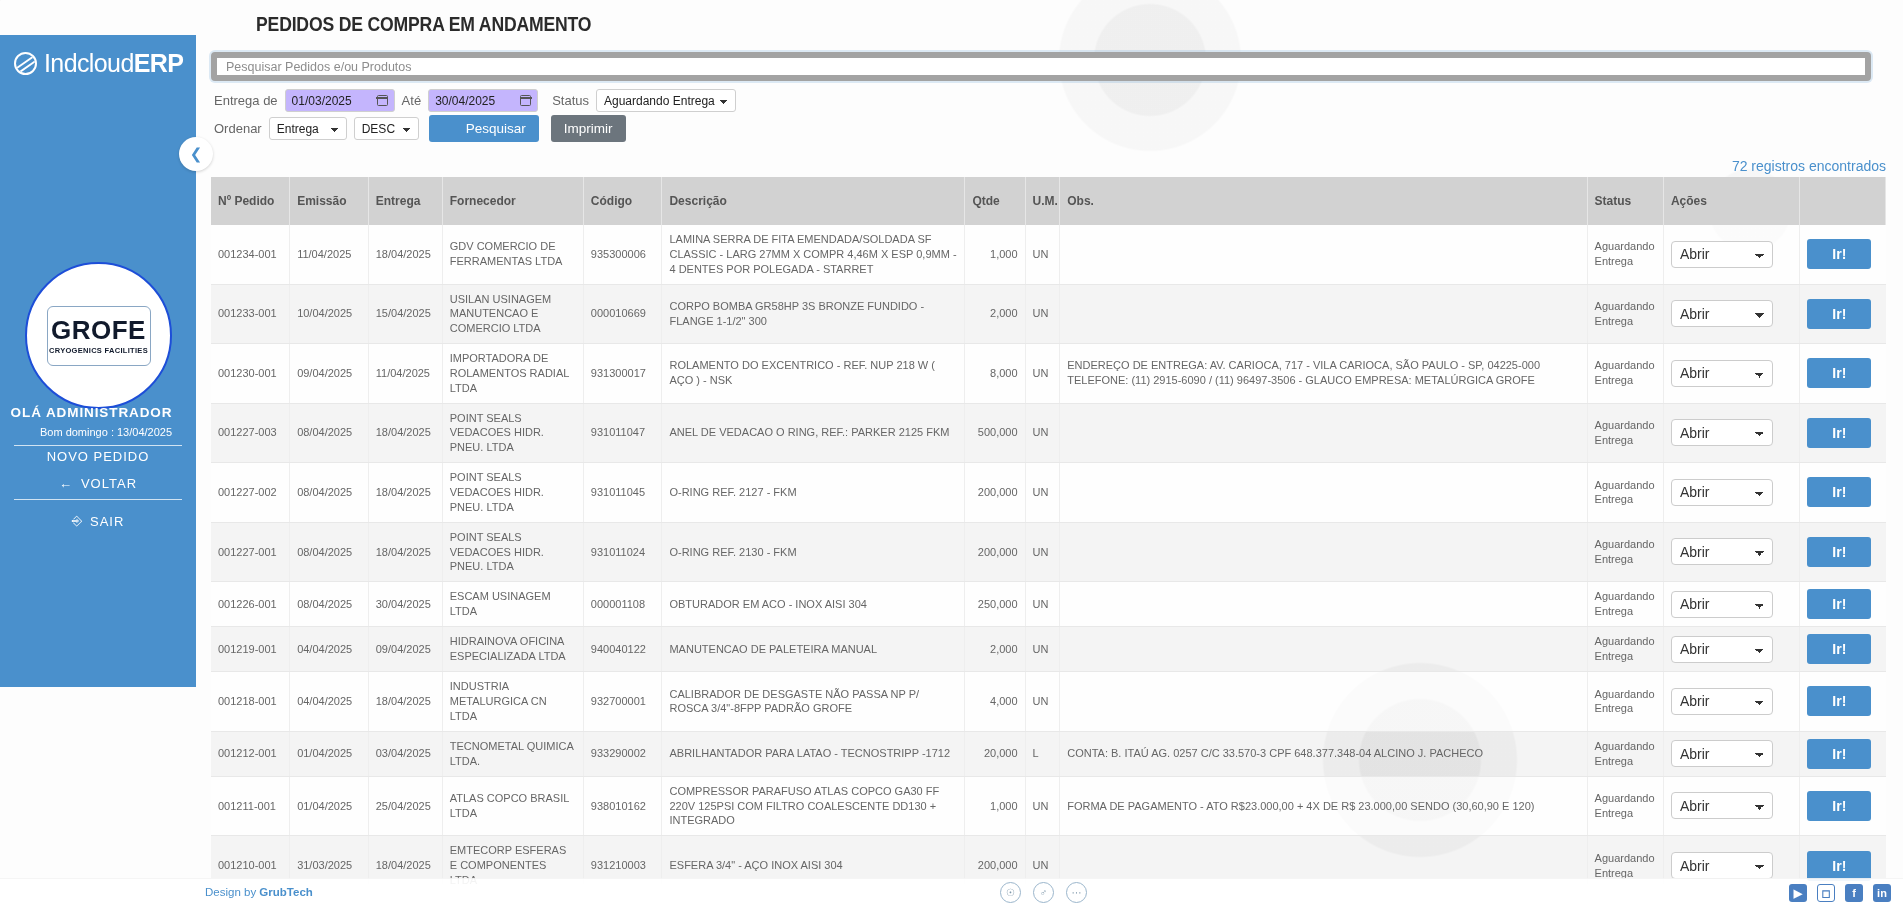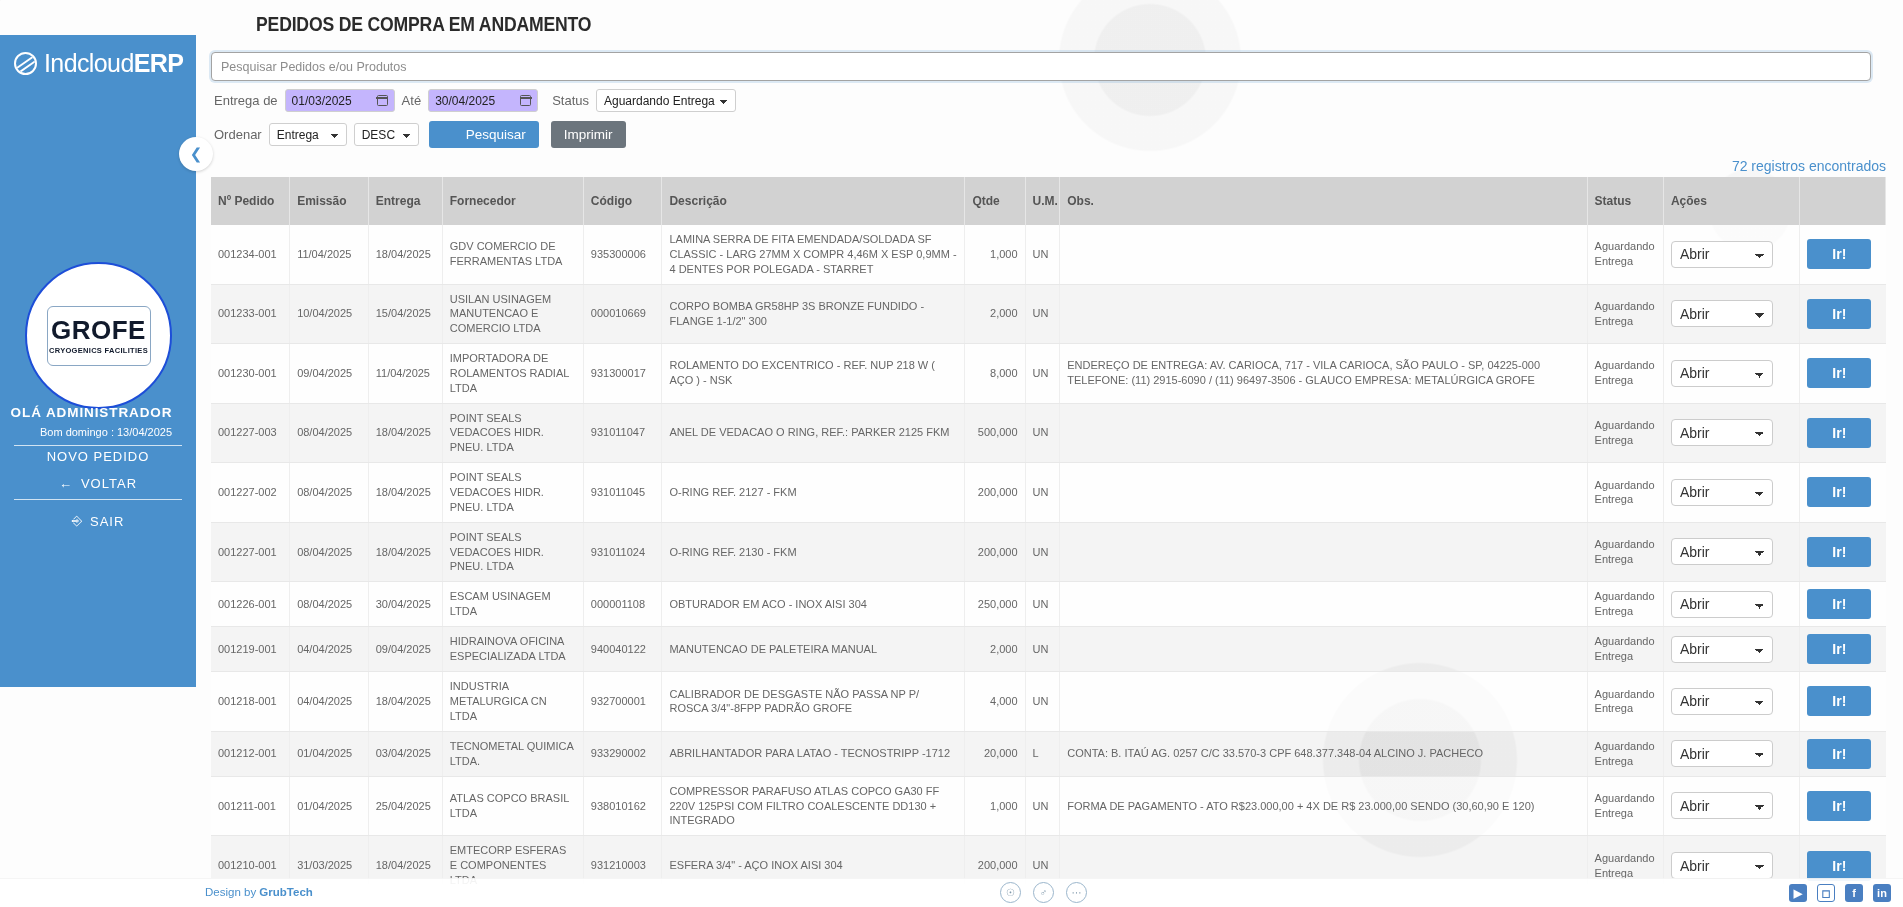--- a/index.html
+++ b/index.html
@@ -140,36 +140,36 @@
     letter-spacing: -0.2px;
     font-stretch: condensed;
     transform: scaleX(0.88);
     transform-origin: left center;
   }
 
   
   #search-input {
     position: absolute; left: 15px; top: 52px;
     width: 1660px; height: 29px;
-    border: 1px solid #a3a3a3;
+    border: 6px solid #a3a3a3;
     border-radius: 4px;
     padding: 0 9px;
     font-size: 12.5px;
     color: #333;
     outline: none;
     background: #fff;
     box-shadow: 0 0 0 2px rgba(74,144,204,0.18);
     font-family: "Liberation Sans", sans-serif;
   }
   #search-input::placeholder { color: #8d8d8d; }
 
   
   .filter-row { position: absolute; display: flex; align-items: center; gap: 7px; }
   #filter-row-1 { left: 18px; top: 89px; }
-  #filter-row-2 { left: 18px; top: 121px; }
+  #filter-row-2 { left: 18px; top: 115px; }
   .f-label { font-size: 13px; color: #666; }
   .date-field {
     width: 110px; height: 23px;
     border: 1px solid #cfcfcf; border-radius: 3px;
     background: #c4b5fd;
     display: flex; align-items: center; justify-content: space-between;
     padding: 0 6px;
     font-size: 12px; color: #222;
   }
   .cal-ico {

